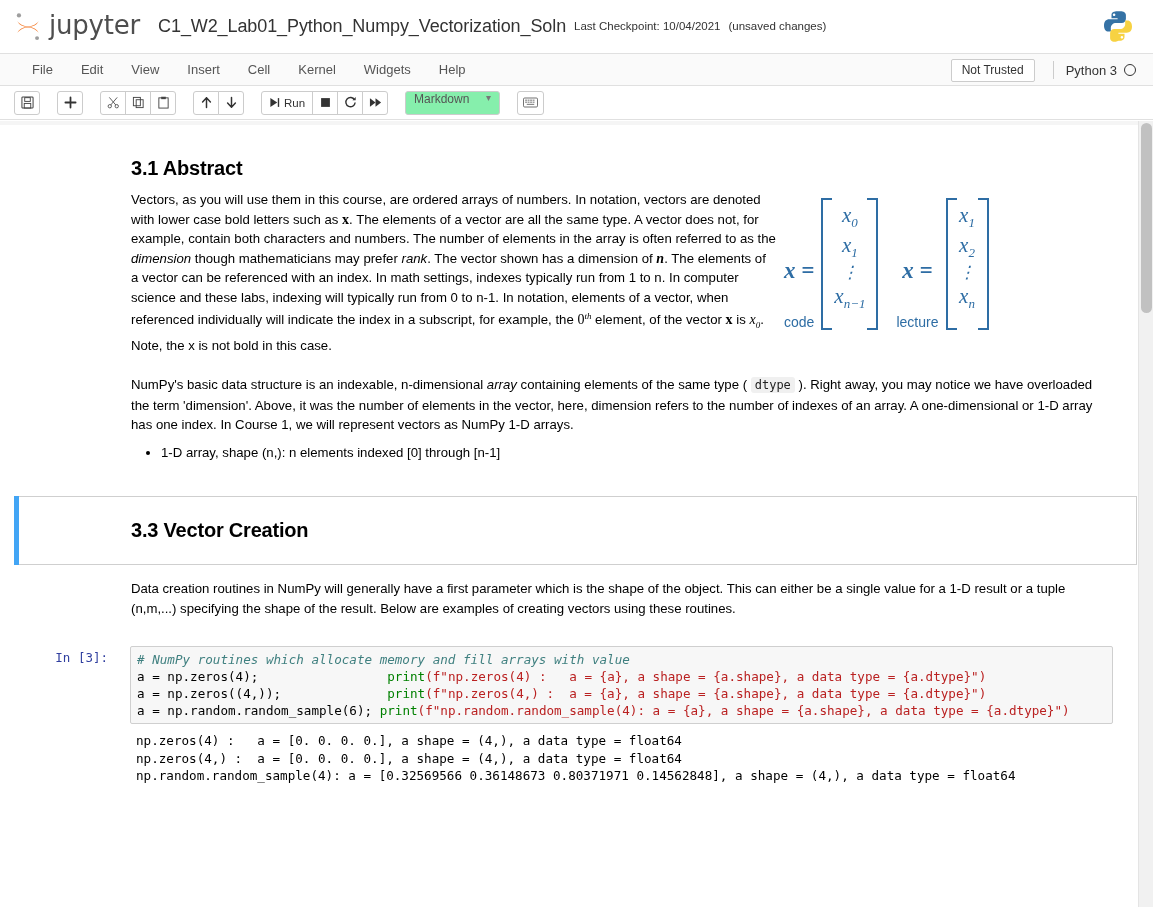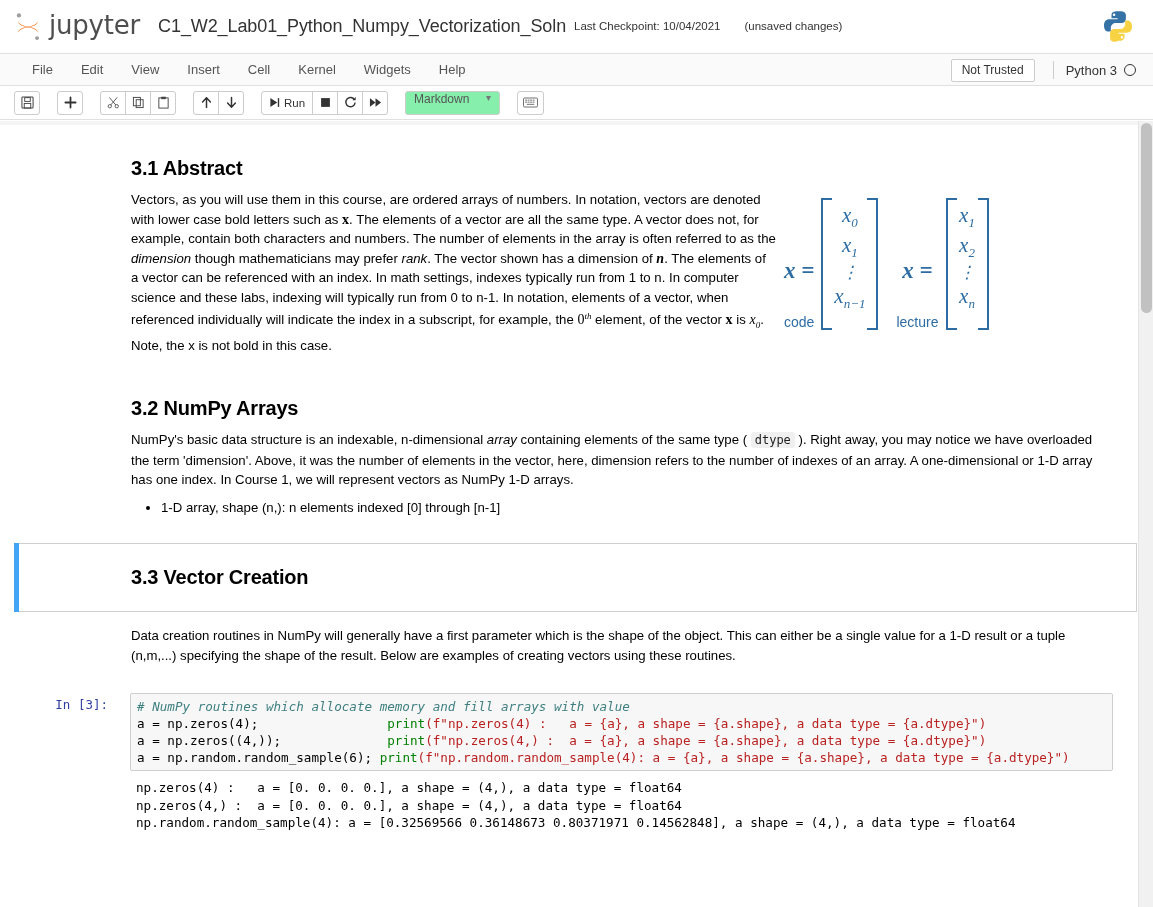--- a/index.html
+++ b/index.html
@@ -41,21 +41,21 @@
   }
   .checkpoint {
     font-size: 11.5px;
     color: #333333;
     margin-left: 8px;
     padding-bottom: 1px;
   }
   .unsaved {
     font-size: 11.5px;
     color: #333333;
-    margin-left: 24px;
+    margin-left: 8px;
     padding-bottom: 1px;
   }
   .py-logo { position: absolute; right: 18px; top: 9px; width: 34px; height: 34px; }
 
   
   .menubar {
     height: 32px;
     background: #fafafa;
     border-bottom: 1px solid #e0e0e0;
     display: flex;
@@ -178,21 +178,21 @@
     font-weight: bold;
     margin: 22px 0 10px 0;
     letter-spacing: -0.2px;
   }
   p.nb {
     font-size: 13.2px;
     line-height: 19.5px;
     color: #000000;
     margin: 0 0 8px 0;
   }
-  ul.nb { margin: 4px 0 2px 0; padding-left: 30px; }
+  ul.nb { margin: 4px 0 10px 0; padding-left: 30px; }
   ul.nb li { font-size: 13.2px; line-height: 19.5px; color: #000000; }
   .inline-code {
     font-family: "DejaVu Sans Mono", monospace;
     font-size: 12px;
     background: #f0f0f0;
     padding: 1px 4px;
     border-radius: 3px;
     color: #222222;
   }
   .bold-x { font-family: "Liberation Serif", serif; font-weight: bold; font-size: 14px; }
@@ -492,21 +492,20 @@
               </div>
             </div>
 
           </div>
         </div>
       </div>
     </div>
 
     <div class="cell">
       <div class="cell-inner">
-        <h2 class="nb">3.2 NumPy Arrays</h2>
         <p class="nb"><span>NumPy's basic data structure is an indexable, n-dimensional </span><span class="ital">array</span><span> containing elements of the same type ( </span><span class="inline-code">dtype</span><span> ). Right away, you may notice we have overloaded the term 'dimension'. Above, it was the number of elements in the vector, here, dimension refers to the number of indexes of an array. A one-dimensional or 1-D array has one index. In Course 1, we will represent vectors as NumPy 1-D arrays.</span></p>
         <ul class="nb">
           <li>1-D array, shape (n,): n elements indexed [0] through [n-1]</li>
         </ul>
       </div>
     </div>
 
     <div class="cell selected" style="margin-top:18px;padding:22px 5px 22px 0;">
       <div class="cell-inner">
         <h2 class="nb" style="margin:0;">3.3 Vector Creation</h2>

